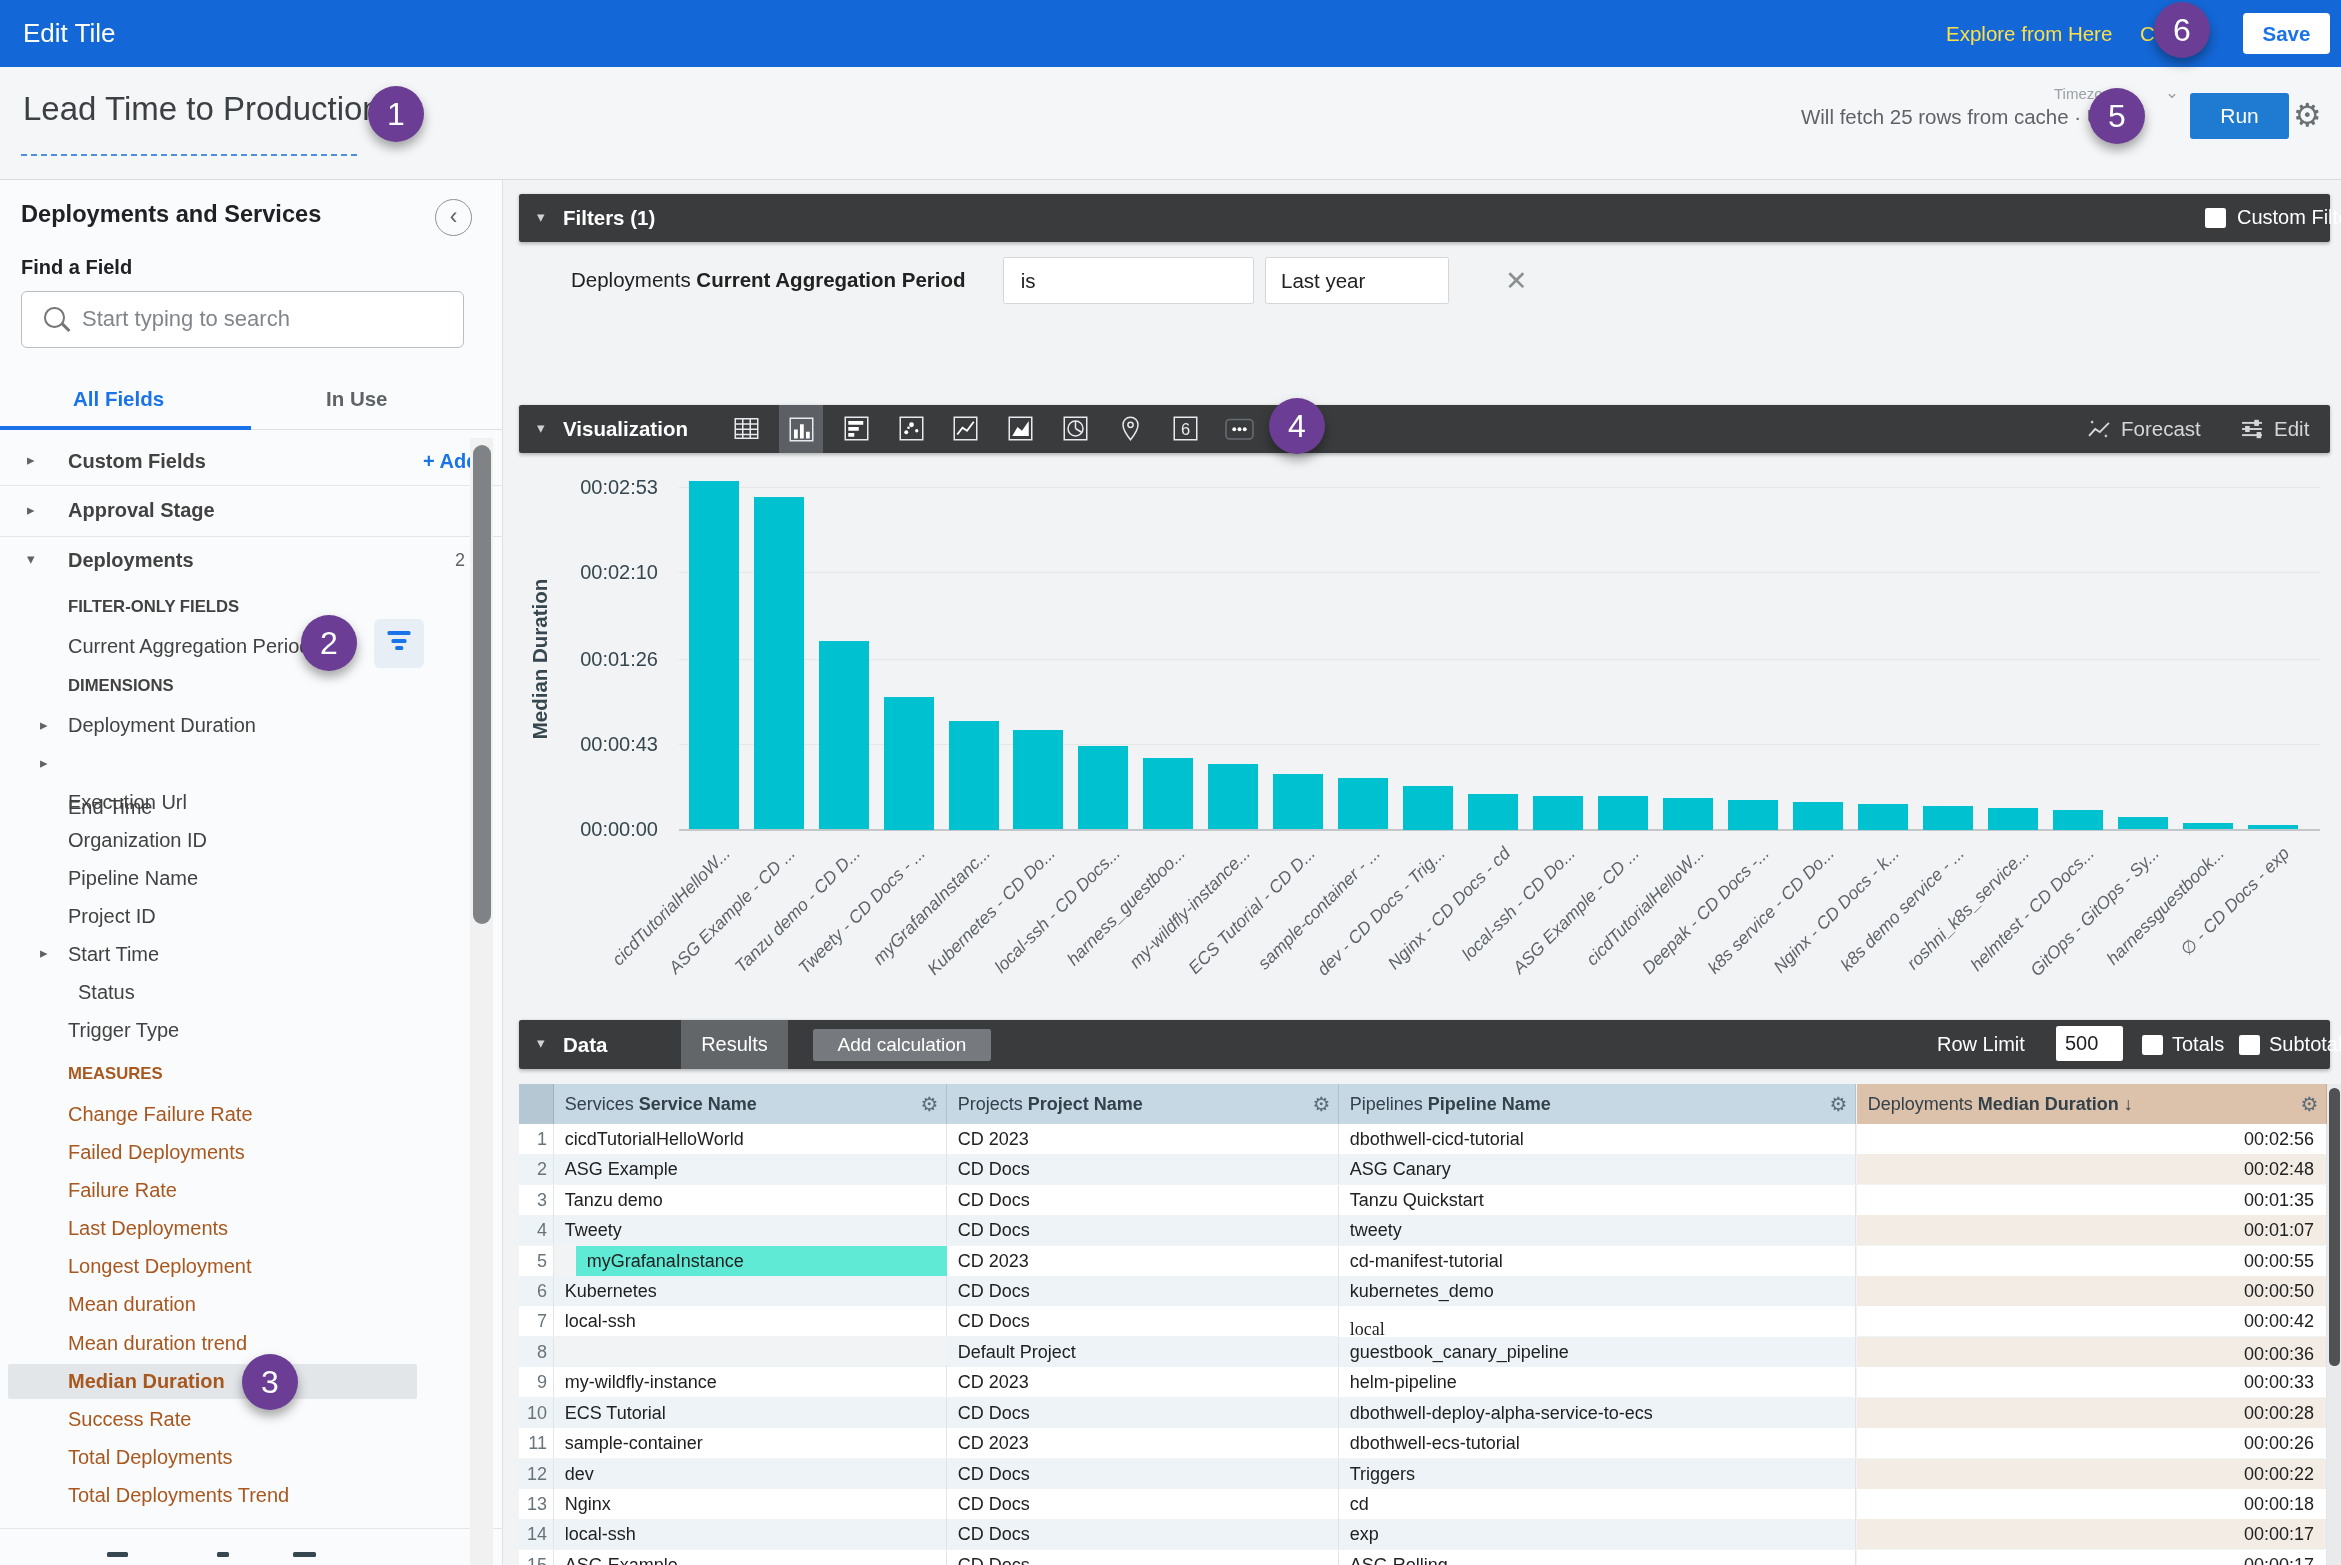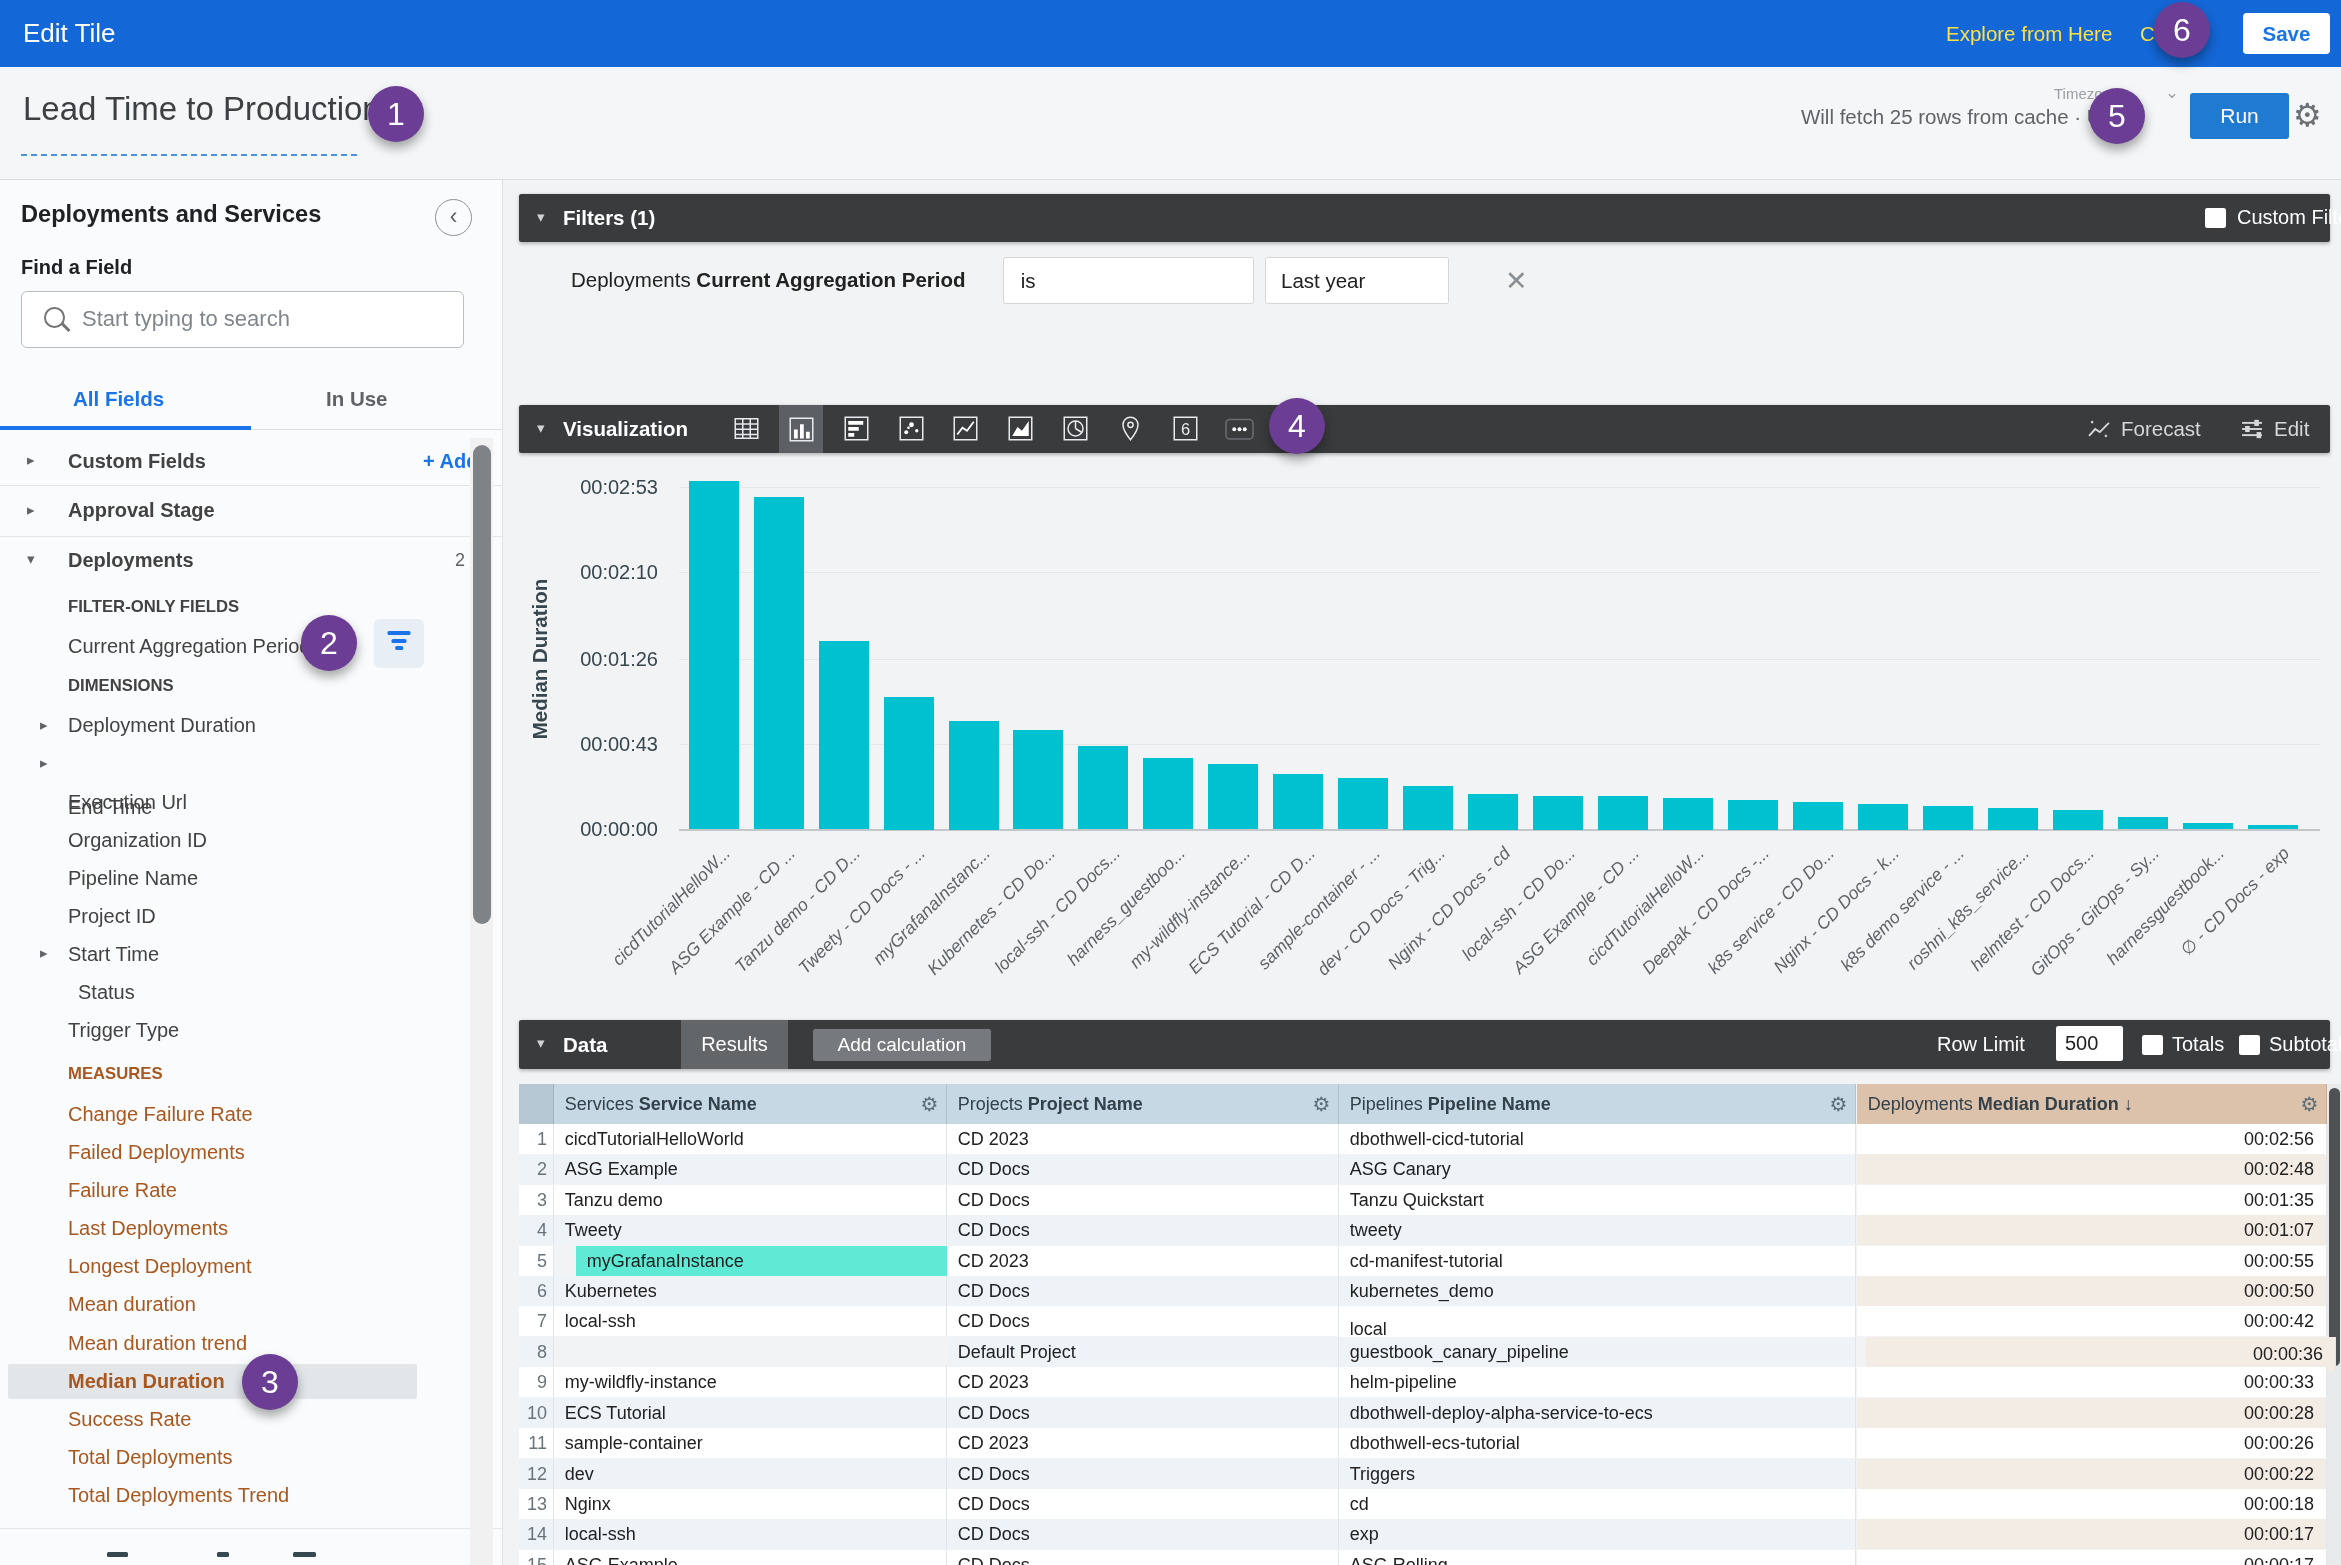--- a/index.html
+++ b/index.html
@@ -420,27 +420,27 @@
     <div class="abs td" style="left: 1339px; top: 1246px; width: 517px; height: 30px; background: rgb(255, 255, 255); justify-content: flex-start; padding-left: 10.7px; padding-right: 0px;">cd-manifest-tutorial</div>
     <div class="abs td" style="left: 1857px; top: 1246px; width: 470px; height: 30px; background: rgb(255, 255, 255); justify-content: flex-end; padding-left: 0px; padding-right: 12px;">00:00:55</div>
     <div class="abs td" style="left: 519px; top: 1276px; width: 35px; height: 30px; background: rgb(238, 243, 247); justify-content: flex-end; padding-right: 6px; color: rgb(104, 115, 122);">6</div>
     <div class="abs td" style="left: 554px; top: 1276px; width: 393px; height: 30px; background: rgb(238, 243, 247); justify-content: flex-start; padding-left: 10.7px; padding-right: 0px;">Kubernetes</div>
     <div class="abs td" style="left: 947px; top: 1276px; width: 392px; height: 30px; background: rgb(238, 243, 247); justify-content: flex-start; padding-left: 10.7px; padding-right: 0px;">CD Docs</div>
     <div class="abs td" style="left: 1339px; top: 1276px; width: 517px; height: 30px; background: rgb(238, 243, 247); justify-content: flex-start; padding-left: 10.7px; padding-right: 0px;">kubernetes_demo</div>
     <div class="abs td" style="left: 1857px; top: 1276px; width: 470px; height: 30px; background: rgb(243, 236, 229); justify-content: flex-end; padding-left: 0px; padding-right: 12px;">00:00:50</div>
     <div class="abs td" style="left: 519px; top: 1306px; width: 35px; height: 30px; background: rgb(255, 255, 255); justify-content: flex-end; padding-right: 6px; color: rgb(104, 115, 122);">7</div>
     <div class="abs td" style="left: 554px; top: 1306px; width: 393px; height: 30px; background: rgb(255, 255, 255); justify-content: flex-start; padding-left: 10.7px; padding-right: 0px;">local-ssh</div>
     <div class="abs td" style="left: 947px; top: 1306px; width: 392px; height: 30px; background: rgb(255, 255, 255); justify-content: flex-start; padding-left: 10.7px; padding-right: 0px;">CD Docs</div>
-    <div class="abs td" style="left: 1339px; top: 1306px; width: 517px; height: 46px; background: rgb(255, 255, 255); justify-content: flex-start; padding-left: 10.7px; padding-right: 0px;">local</div>
+    <div class="abs td" style="left: 1339px; top: 1306px; width: 517px; height: 46px; background: rgb(255, 255, 255); justify-content: flex-start; padding-left: 10.7px; padding-right: 0px; font-family: Liberation Serif, serif;">local</div>
     <div class="abs td" style="left: 1857px; top: 1306px; width: 470px; height: 30px; background: rgb(255, 255, 255); justify-content: flex-end; padding-left: 0px; padding-right: 12px;">00:00:42</div>
     <div class="abs td" style="left: 519px; top: 1337px; width: 35px; height: 30px; background: rgb(238, 243, 247); justify-content: flex-end; padding-right: 6px; color: rgb(104, 115, 122);">8</div>
     <div class="abs td" style="left: 554px; top: 1337px; width: 393px; height: 30px; background: rgb(238, 243, 247); justify-content: flex-start; padding-left: 10.7px; padding-right: 0px; margin-top: 28px;">harness_guestbook</div>
     <div class="abs td" style="left: 947px; top: 1337px; width: 392px; height: 30px; background: rgb(238, 243, 247); justify-content: flex-start; padding-left: 10.7px; padding-right: 0px;">Default Project</div>
     <div class="abs td" style="left: 1339px; top: 1337px; width: 517px; height: 30px; background: rgb(238, 243, 247); justify-content: flex-start; padding-left: 10.7px; padding-right: 0px;">guestbook_canary_pipeline</div>
-    <div class="abs td" style="left: 1857px; top: 1337px; width: 470px; height: 34px; background: rgb(243, 236, 229); justify-content: flex-end; padding-left: 0px; padding-right: 12px; margin-left: 9px;">00:00:36</div>
+    <div class="abs td" style="left: 1857px; top: 1337px; width: 470px; height: 34px; background: rgb(243, 236, 229); justify-content: flex-end; padding-left: 0px; padding-right: 12px;">00:00:36</div>
     <div class="abs td" style="left: 519px; top: 1367px; width: 35px; height: 30px; background: rgb(255, 255, 255); justify-content: flex-end; padding-right: 6px; color: rgb(104, 115, 122);">9</div>
     <div class="abs td" style="left: 554px; top: 1367px; width: 393px; height: 30px; background: rgb(255, 255, 255); justify-content: flex-start; padding-left: 10.7px; padding-right: 0px;">my-wildfly-instance</div>
     <div class="abs td" style="left: 947px; top: 1367px; width: 392px; height: 30px; background: rgb(255, 255, 255); justify-content: flex-start; padding-left: 10.7px; padding-right: 0px;">CD 2023</div>
     <div class="abs td" style="left: 1339px; top: 1367px; width: 517px; height: 30px; background: rgb(255, 255, 255); justify-content: flex-start; padding-left: 10.7px; padding-right: 0px;">helm-pipeline</div>
     <div class="abs td" style="left: 1857px; top: 1367px; width: 470px; height: 30px; background: rgb(255, 255, 255); justify-content: flex-end; padding-left: 0px; padding-right: 12px;">00:00:33</div>
     <div class="abs td" style="left: 519px; top: 1398px; width: 35px; height: 30px; background: rgb(238, 243, 247); justify-content: flex-end; padding-right: 6px; color: rgb(104, 115, 122);">10</div>
     <div class="abs td" style="left: 554px; top: 1398px; width: 393px; height: 30px; background: rgb(238, 243, 247); justify-content: flex-start; padding-left: 10.7px; padding-right: 0px;">ECS Tutorial</div>
     <div class="abs td" style="left: 947px; top: 1398px; width: 392px; height: 30px; background: rgb(238, 243, 247); justify-content: flex-start; padding-left: 10.7px; padding-right: 0px;">CD Docs</div>
     <div class="abs td" style="left: 1339px; top: 1398px; width: 517px; height: 30px; background: rgb(238, 243, 247); justify-content: flex-start; padding-left: 10.7px; padding-right: 0px;">dbothwell-deploy-alpha-service-to-ecs</div>
     <div class="abs td" style="left: 1857px; top: 1398px; width: 470px; height: 30px; background: rgb(243, 236, 229); justify-content: flex-end; padding-left: 0px; padding-right: 12px;">00:00:28</div>

